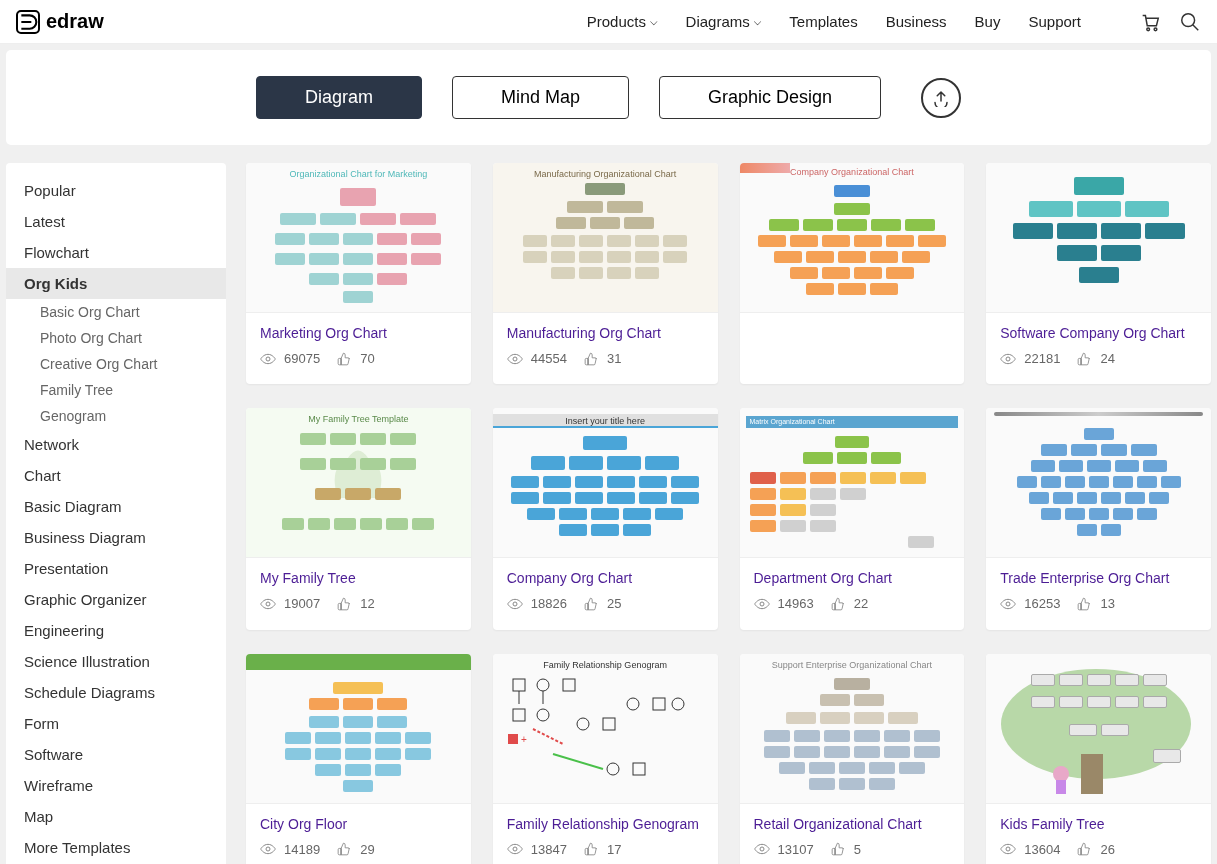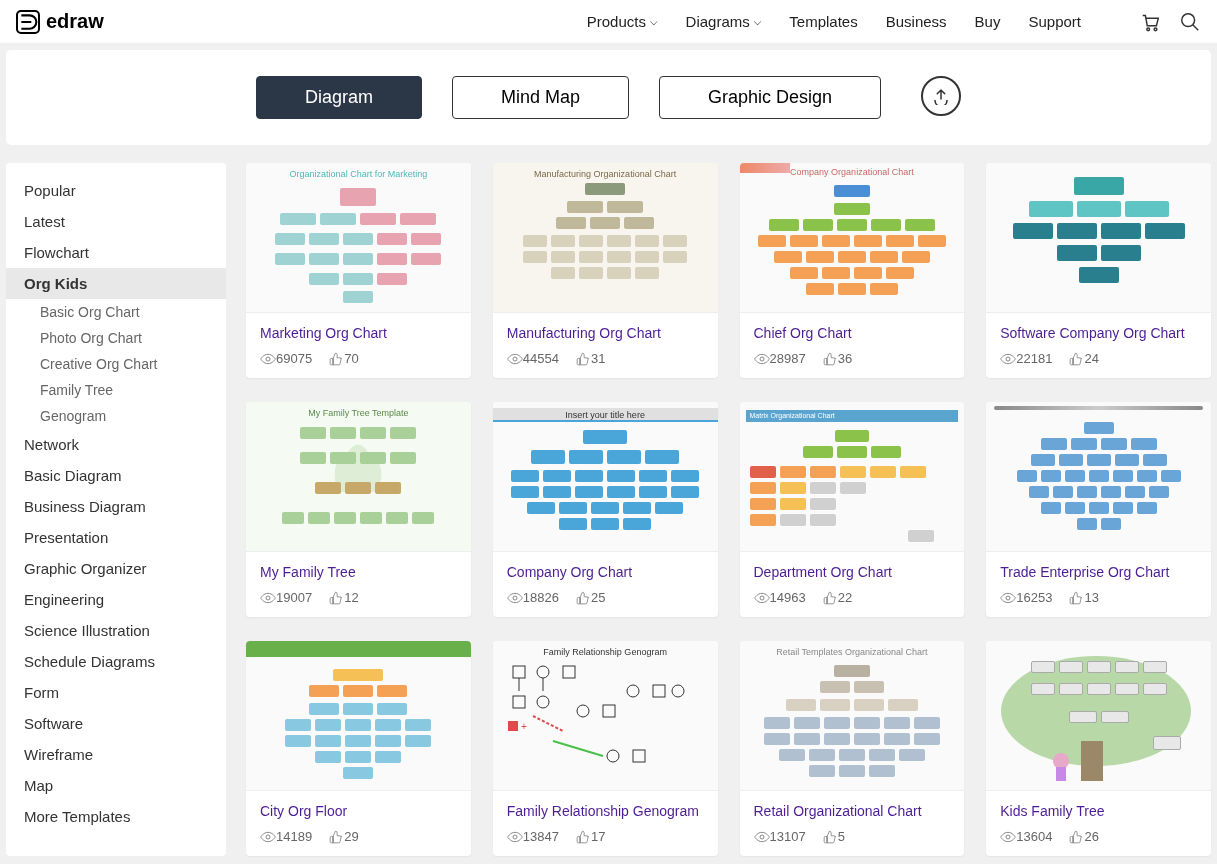--- a/index.html
+++ b/index.html
@@ -8,38 +8,38 @@
 .header { background: #fff; height: 44px; display: flex; align-items: center; padding: 0 16px; border-bottom: 1px solid #eee; }
 .logo { display: flex; align-items: center; gap: 6px; font-weight: 700; font-size: 20px; color: #000; }
 .logo-icon { width: 24px; height: 24px; border: 2.5px solid #000; border-radius: 5px; position: relative; }
 .logo-icon::after { content: ""; position: absolute; width: 10px; height: 10px; border: 2.5px solid #000; border-left: none; border-bottom: none; border-radius: 0 5px 0 0; right: -2.5px; top: -2.5px; transform: rotate(45deg); display:none;}
 .nav { margin-left: auto; display: flex; align-items: center; gap: 28px; }
 .nav-item { font-size: 15px; color: #222; cursor: pointer; display: flex; align-items: center; gap: 4px; }
 .chev { font-size: 10px; }
 .header-icons { display: flex; gap: 18px; margin-left: 30px; }
 .header-icon { width: 22px; height: 22px; cursor: pointer; }
 
-.tab-bar { background: #fff; margin: 6px 6px 0 6px; border-radius: 5px; padding: 26px 0; display: flex; justify-content: center; align-items: flex-start; gap: 30px; }
+.tab-bar { background: #fff; margin: 6px 6px 0 6px; border-radius: 5px; padding: 26px 0; display: flex; justify-content: center; align-items: center; gap: 30px; }
 .tab-btn { padding: 10px 48px; font-size: 18px; border: 1px solid #333; border-radius: 4px; background: #fff; cursor: pointer; }
 .tab-btn.active { background: #2b3647; color: #fff; border-color: #2b3647; }
 .share-btn { width: 40px; height: 40px; border: 2px solid #333; border-radius: 50%; display: flex; align-items: center; justify-content: center; cursor: pointer; margin-left: 10px; }
 
 .main { display: flex; gap: 20px; padding: 18px 6px 6px 6px; }
 .sidebar { width: 220px; background: #fff; border-radius: 4px; padding: 12px 0; flex-shrink: 0; }
 .side-item { padding: 7px 18px; font-size: 15px; color: #333; cursor: pointer; }
 .side-item.active { background: #e8e8e8; font-weight: 700; }
 .side-sub { padding: 5px 18px 5px 34px; font-size: 14px; color: #666; cursor: pointer; }
 
 .grid { flex: 1; display: grid; grid-template-columns: repeat(4, 1fr); gap: 24px 22px; }
 .card { background: #fff; border-radius: 4px; overflow: hidden; box-shadow: 0 1px 2px rgba(0,0,0,0.05); cursor: pointer; }
 .thumb { height: 150px; background: #fafafa; border-bottom: 1px solid #eee; position: relative; overflow: hidden; }
 .card-body { padding: 12px 14px; }
 .card-title { font-size: 14px; color: #4c1d95; margin-bottom: 10px; }
 .card-stats { display: flex; align-items: center; gap: 16px; color: #666; font-size: 13px; }
-.stat { display: flex; align-items: center; gap: 0; }
+.stat { display: flex; align-items: center; gap: 8px; }
 .eye-icon, .thumb-icon { width: 16px; height: 14px; }
 
 
 .th-title { position:absolute; top:6px; left:0; right:0; text-align:center; font-size:9px; }
 .orgbox { position:absolute; border-radius:2px; }
 .row-boxes { position:absolute; display:flex; gap:4px; justify-content:center; left:0; right:0; }
 .row-boxes > div { height:12px; border-radius:2px; flex:0 0 auto; }
 </style>
 </head>
 <body>
@@ -102,20 +102,21 @@
     <div class="side-item">Popular</div>
     <div class="side-item">Latest</div>
     <div class="side-item">Flowchart</div>
     <div class="side-item active">Org Kids</div>
     <div class="side-sub">Basic Org Chart</div>
     <div class="side-sub">Photo Org Chart</div>
     <div class="side-sub">Creative Org Chart</div>
     <div class="side-sub">Family Tree</div>
     <div class="side-sub">Genogram</div>
     <div class="side-item">Network</div>
+    <div class="side-item">Chart</div>
     <div class="side-item">Basic Diagram</div>
     <div class="side-item">Business Diagram</div>
     <div class="side-item">Presentation</div>
     <div class="side-item">Graphic Organizer</div>
     <div class="side-item">Engineering</div>
     <div class="side-item">Science Illustration</div>
     <div class="side-item">Schedule Diagrams</div>
     <div class="side-item">Form</div>
     <div class="side-item">Software</div>
     <div class="side-item">Wireframe</div>
@@ -268,38 +269,20 @@
             <div style="width:28px;background:#f5a155"></div>
             <div style="width:28px;background:#f5a155"></div>
             <div style="width:28px;background:#f5a155"></div>
             <div style="width:28px;background:#f5a155"></div>
           </div>
         <div class="row-boxes" style="top:120px">
             <div style="width:28px;background:#f5a155"></div>
             <div style="width:28px;background:#f5a155"></div>
             <div style="width:28px;background:#f5a155"></div>
           </div>
-      </div>
-      <div class="card-body">
-        <div class="card-title">Chief Org Chart</div>
-        <div class="card-stats">
-          <div class="stat">
-              <svg class="eye-icon" viewBox="0 0 24 16" fill="none" stroke="#888" stroke-width="1.5">
-                <path d="M1 8s4-7 11-7 11 7 11 7-4 7-11 7S1 8 1 8z"></path>
-                <circle cx="12" cy="8" r="3"></circle>
-              </svg>
-              <span>28987</span>
-            </div>
-          <div class="stat">
-              <svg class="thumb-icon" viewBox="0 0 24 24" fill="none" stroke="#888" stroke-width="1.5">
-                <path d="M7 22V11M2 13v7a2 2 0 002 2h3V11H4a2 2 0 00-2 2zm19-2l-2 9a2 2 0 01-2 2H7V11l4-9a3 3 0 013 3v5h5a2 2 0 012 2z"></path>
-              </svg>
-              <span>36</span>
-            </div>
-        </div>
       </div>
     </div>
 
     <div class="card">
       <div class="thumb">
         <div class="row-boxes" style="top:14px">
             <div style="width:50px;height:18px;background:#3aa7a7"></div>
           </div>
         <div class="row-boxes" style="top:38px">
             <div style="width:44px;height:16px;background:#5fc4c4"></div>
@@ -679,21 +662,21 @@
                 <path d="M7 22V11M2 13v7a2 2 0 002 2h3V11H4a2 2 0 00-2 2zm19-2l-2 9a2 2 0 01-2 2H7V11l4-9a3 3 0 013 3v5h5a2 2 0 012 2z"></path>
               </svg>
               <span>17</span>
             </div>
         </div>
       </div>
     </div>
 
     <div class="card">
       <div class="thumb">
-        <div class="th-title" style="color:#888">Retail Templates Organizational Chart</div>
+        <div class="th-title" style="color:#888">Support Enterprise Organizational Chart</div>
         <div class="row-boxes" style="top:24px">
             <div style="width:36px;background:#b8b0a0"></div>
           </div>
         <div class="row-boxes" style="top:40px">
             <div style="width:30px;background:#c8c0b0"></div>
             <div style="width:30px;background:#c8c0b0"></div>
           </div>
         <div class="row-boxes" style="top:58px">
             <div style="width:30px;background:#d8d0c0"></div>
             <div style="width:30px;background:#d8d0c0"></div>

